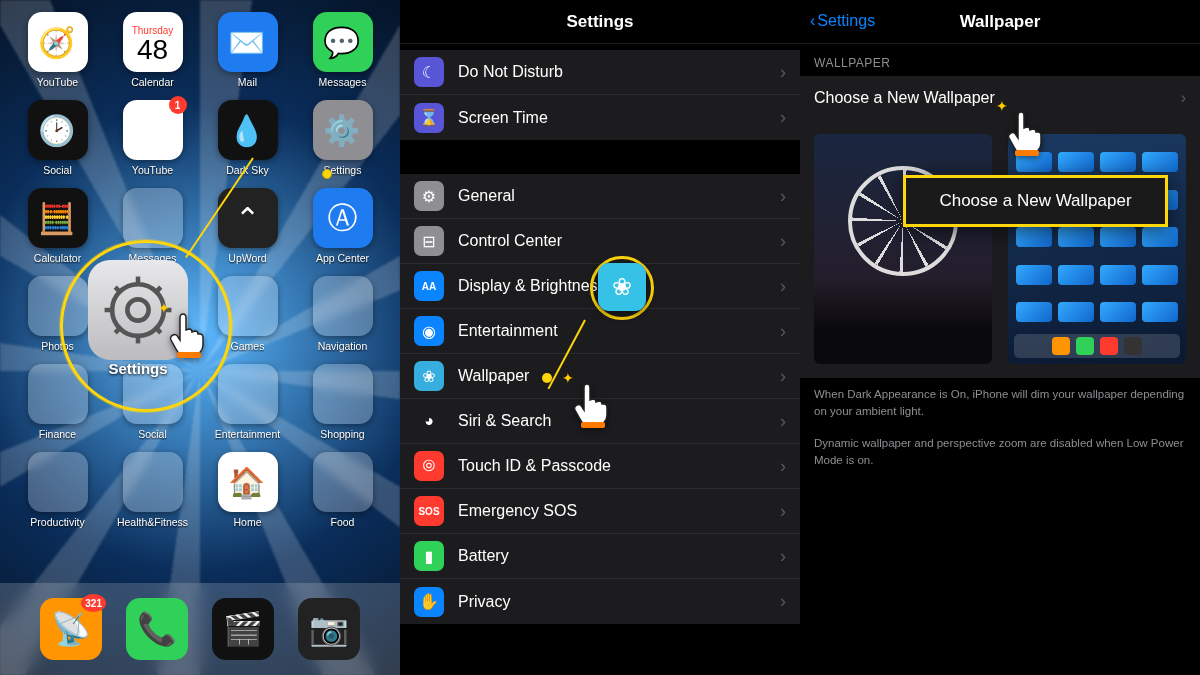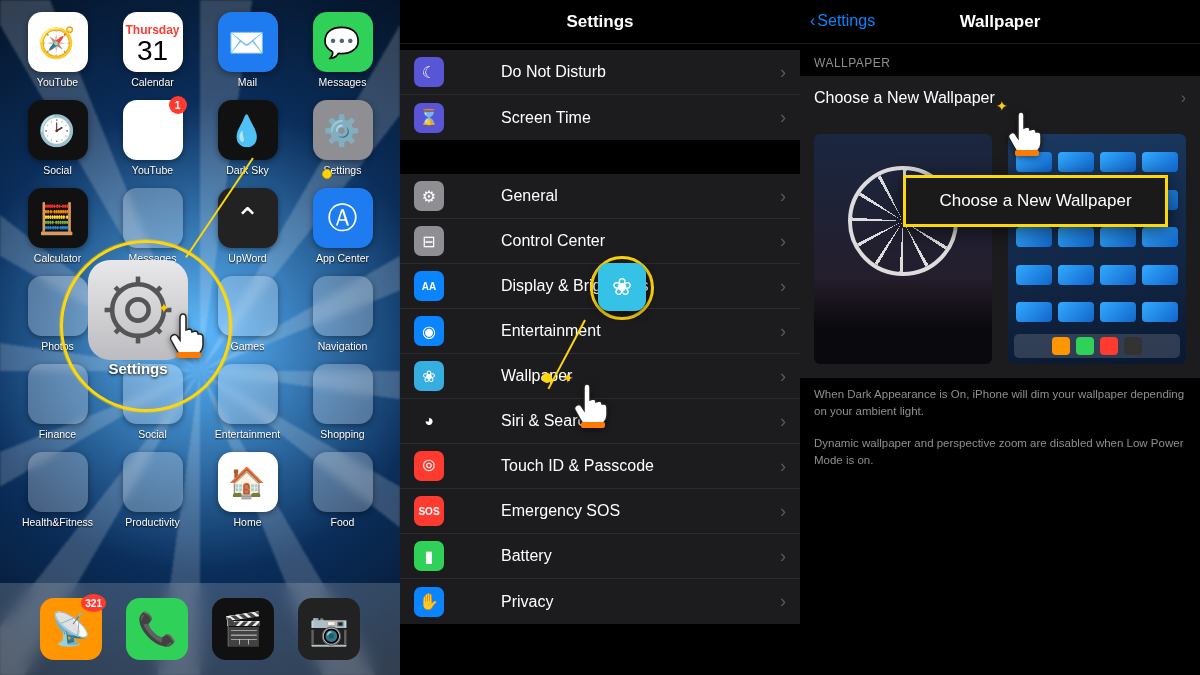--- a/index.html
+++ b/index.html
@@ -33,21 +33,21 @@
   
   .p2 { width:400px; background:#000; }
   .nav{height:44px;display:flex;align-items:center;justify-content:center;border-bottom:1px solid #1c1c1e;}
   .nav h1{color:#fff;font-size:17px;font-weight:600;}
   .back{position:absolute;left:10px;top:12px;color:#0a84ff;font-size:16px;display:flex;align-items:center;gap:2px;}
   .section{margin-top:6px;}
   .section.gap{margin-top:34px;}
   .row{height:45px;background:#1c1c1e;display:flex;align-items:center;padding:0 14px;border-bottom:.5px solid #2c2c2e;position:relative;}
   .row:last-child{border-bottom:none;}
   .row .ric{width:30px;height:30px;border-radius:7px;display:flex;align-items:center;justify-content:center;font-size:16px;color:#fff;margin-right:14px;flex:0 0 30px;}
-  .row .rlb{color:#fff;font-size:16px;margin-left:43px;}
+  .row .rlb{color:#fff;font-size:16px;}
   .row .chev{position:absolute;right:14px;color:#5a5a5e;font-size:18px;}
   .circ2{position:absolute;width:64px;height:64px;border:3px solid #ffd60a;border-radius:50%;left:590px;top:256px;}
   .line2{position:absolute;left:584px;top:320px;width:2px;height:78px;background:#ffd60a;transform:rotate(28deg);transform-origin:top;}
   .dot2{position:absolute;left:542px;top:373px;width:10px;height:10px;background:#ffd60a;border-radius:50%;}
   
   .p3 { width:400px; background:#000; position:relative;}
   .hdr3{position:relative;height:44px;border-bottom:1px solid #1c1c1e;display:flex;align-items:center;justify-content:center;}
   .hdr3 h1{color:#fff;font-size:17px;font-weight:600;}
   .grouphdr{color:#8e8e93;font-size:12px;padding:12px 14px 6px;letter-spacing:.5px;text-transform:uppercase;}
   .cell{background:#1c1c1e;}
@@ -75,36 +75,36 @@
   .hand.h3{left:1006px;top:108px;}
   
   .bg-white{background:#fff;color:#1f7cf0;}
   .bg-blue{background:#1f7cf0;}
   .bg-green{background:#30d158;}
   .bg-black{background:#111;}
   .bg-gray{background:#8e8e93;}
   .bg-orange{background:#ff9500;}
   .bg-dark{background:#222;}
   .ic.cal{background:#fff;flex-direction:column;color:#000;}
-  .ic.cal .dow{font-size:12px;color:#ff3b30;font-weight:700;margin-top:4px;}
+  .ic.cal .dow{font-size:10px;color:#ff3b30;font-weight:400;margin-top:4px;}
   .ic.cal .dn{font-size:28px;font-weight:300;line-height:1;}
 </style>
 </head>
 <body>
 
 <div class="panel p1">
   <div class="grid" id="grid1">
       <div class="app">
         <div class="ic bg-white">🧭</div>
         <div class="lb">YouTube</div>
       </div>
       <div class="app">
         <div class="ic bg-white cal">
           <div class="dow">Thursday</div>
-          <div class="dn">31</div>
+          <div class="dn">48</div>
         </div>
         <div class="lb">Calendar</div>
       </div>
       <div class="app">
         <div class="ic bg-blue">✉️</div>
         <div class="lb">Mail</div>
       </div>
       <div class="app">
         <div class="ic bg-green">💬</div>
         <div class="lb">Messages</div>
@@ -258,45 +258,45 @@
           <div class="mini" style="background: rgb(51, 133, 204);"></div>
           <div class="mini" style="background: rgb(89, 51, 204);"></div>
           <div class="mini" style="background: rgb(204, 51, 199);"></div>
           <div class="mini" style="background: rgb(204, 51, 79);"></div>
           <div class="mini" style="background: rgb(204, 143, 51);"></div>
         </div>
         <div class="lb">Shopping</div>
       </div>
       <div class="app folder">
         <div class="ic ">
+          <div class="mini" style="background: rgb(204, 204, 51);"></div>
+          <div class="mini" style="background: rgb(84, 204, 51);"></div>
+          <div class="mini" style="background: rgb(51, 204, 138);"></div>
+          <div class="mini" style="background: rgb(51, 150, 204);"></div>
+          <div class="mini" style="background: rgb(71, 51, 204);"></div>
+          <div class="mini" style="background: rgb(191, 51, 204);"></div>
+          <div class="mini" style="background: rgb(204, 51, 97);"></div>
+          <div class="mini" style="background: rgb(204, 125, 51);"></div>
+          <div class="mini" style="background: rgb(163, 204, 51);"></div>
+        </div>
+        <div class="lb">Productivity</div>
+      </div>
+      <div class="app folder">
+        <div class="ic ">
           <div class="mini" style="background: rgb(204, 153, 51);"></div>
           <div class="mini" style="background: rgb(135, 204, 51);"></div>
           <div class="mini" style="background: rgb(51, 204, 87);"></div>
           <div class="mini" style="background: rgb(51, 201, 204);"></div>
           <div class="mini" style="background: rgb(51, 82, 204);"></div>
           <div class="mini" style="background: rgb(140, 51, 204);"></div>
           <div class="mini" style="background: rgb(204, 51, 148);"></div>
           <div class="mini" style="background: rgb(204, 74, 51);"></div>
           <div class="mini" style="background: rgb(204, 194, 51);"></div>
         </div>
         <div class="lb">Health&amp;Fitness</div>
-      </div>
-      <div class="app folder">
-        <div class="ic ">
-          <div class="mini" style="background: rgb(204, 204, 51);"></div>
-          <div class="mini" style="background: rgb(84, 204, 51);"></div>
-          <div class="mini" style="background: rgb(51, 204, 138);"></div>
-          <div class="mini" style="background: rgb(51, 150, 204);"></div>
-          <div class="mini" style="background: rgb(71, 51, 204);"></div>
-          <div class="mini" style="background: rgb(191, 51, 204);"></div>
-          <div class="mini" style="background: rgb(204, 51, 97);"></div>
-          <div class="mini" style="background: rgb(204, 125, 51);"></div>
-          <div class="mini" style="background: rgb(163, 204, 51);"></div>
-        </div>
-        <div class="lb">Productivity</div>
       </div>
       <div class="app">
         <div class="ic bg-white">🏠</div>
         <div class="lb">Home</div>
       </div>
       <div class="app folder">
         <div class="ic ">
           <div class="mini" style="background: rgb(102, 204, 51);"></div>
           <div class="mini" style="background: rgb(51, 204, 120);"></div>
           <div class="mini" style="background: rgb(51, 168, 204);"></div>

